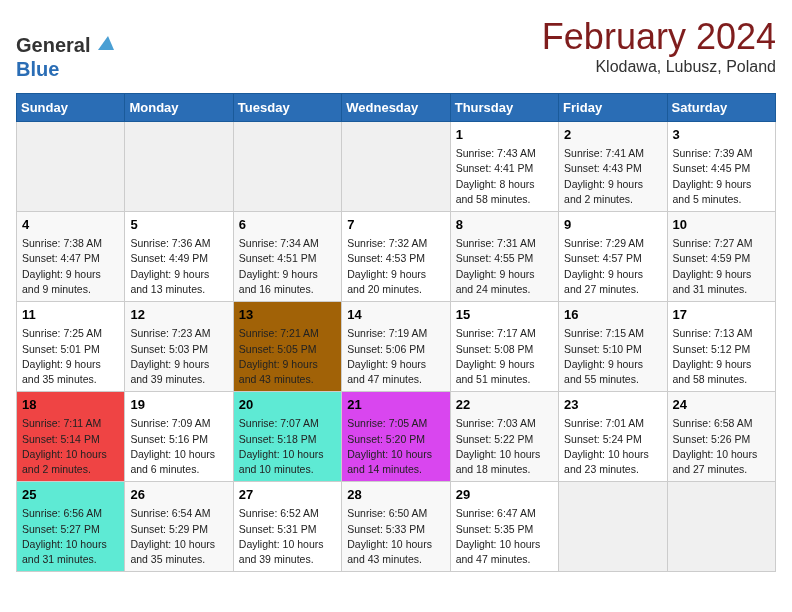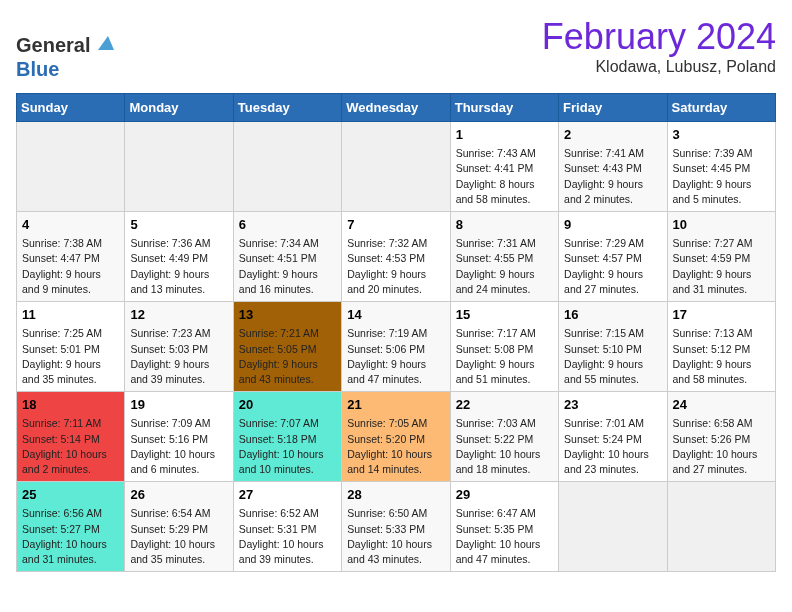--- a/index.html
+++ b/index.html
@@ -36,21 +36,21 @@
       font-size: 20px;
       font-weight: bold;
       color: #2a6db5;
     }
     .title-area {
       text-align: right;
     }
     .month-title {
       font-size: 36px;
       font-weight: normal;
-      color: #6d28d9;
+      color: #7f1d1d;
       text-align: center;
     }
     .location {
       font-size: 16px;
       color: #333;
     }
     table {
       width: 100%;
       border-collapse: collapse;
       table-layout: fixed;
@@ -221,21 +221,21 @@
           <div class="cell-info">Sunrise: 7:11 AM<br>Sunset: 5:14 PM<br>Daylight: 10 hours and 2 minutes.</div>
         </td>
         <td style="background: rgb(255, 255, 255);">
           <span class="day-num">19</span>
           <div class="cell-info">Sunrise: 7:09 AM<br>Sunset: 5:16 PM<br>Daylight: 10 hours and 6 minutes.</div>
         </td>
         <td style="background: #5eead4;">
           <span class="day-num">20</span>
           <div class="cell-info">Sunrise: 7:07 AM<br>Sunset: 5:18 PM<br>Daylight: 10 hours and 10 minutes.</div>
         </td>
-        <td style="background: #fdba74;">
+        <td style="background: #d946ef;">
           <span class="day-num">21</span>
           <div class="cell-info">Sunrise: 7:05 AM<br>Sunset: 5:20 PM<br>Daylight: 10 hours and 14 minutes.</div>
         </td>
         <td style="background: rgb(248, 248, 248);">
           <span class="day-num">22</span>
           <div class="cell-info">Sunrise: 7:03 AM<br>Sunset: 5:22 PM<br>Daylight: 10 hours and 18 minutes.</div>
         </td>
         <td style="background: rgb(255, 255, 255);">
           <span class="day-num">23</span>
           <div class="cell-info">Sunrise: 7:01 AM<br>Sunset: 5:24 PM<br>Daylight: 10 hours and 23 minutes.</div>

